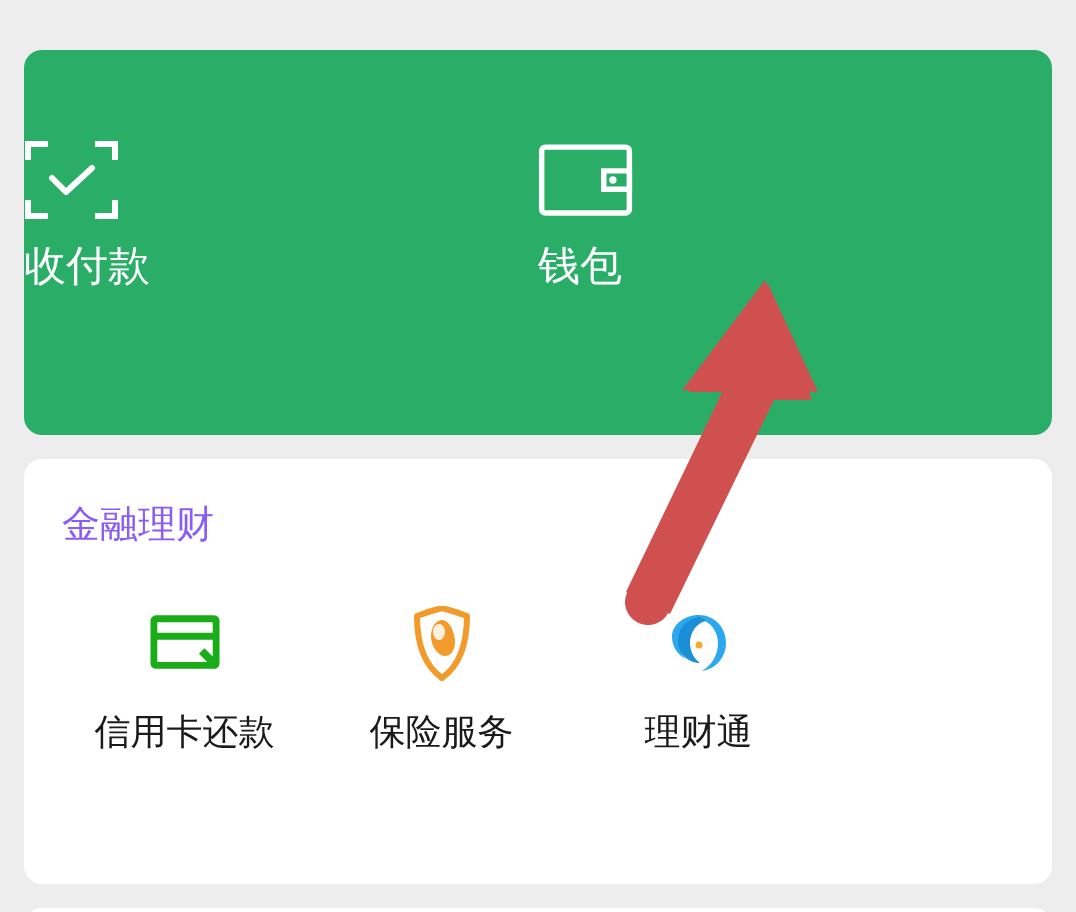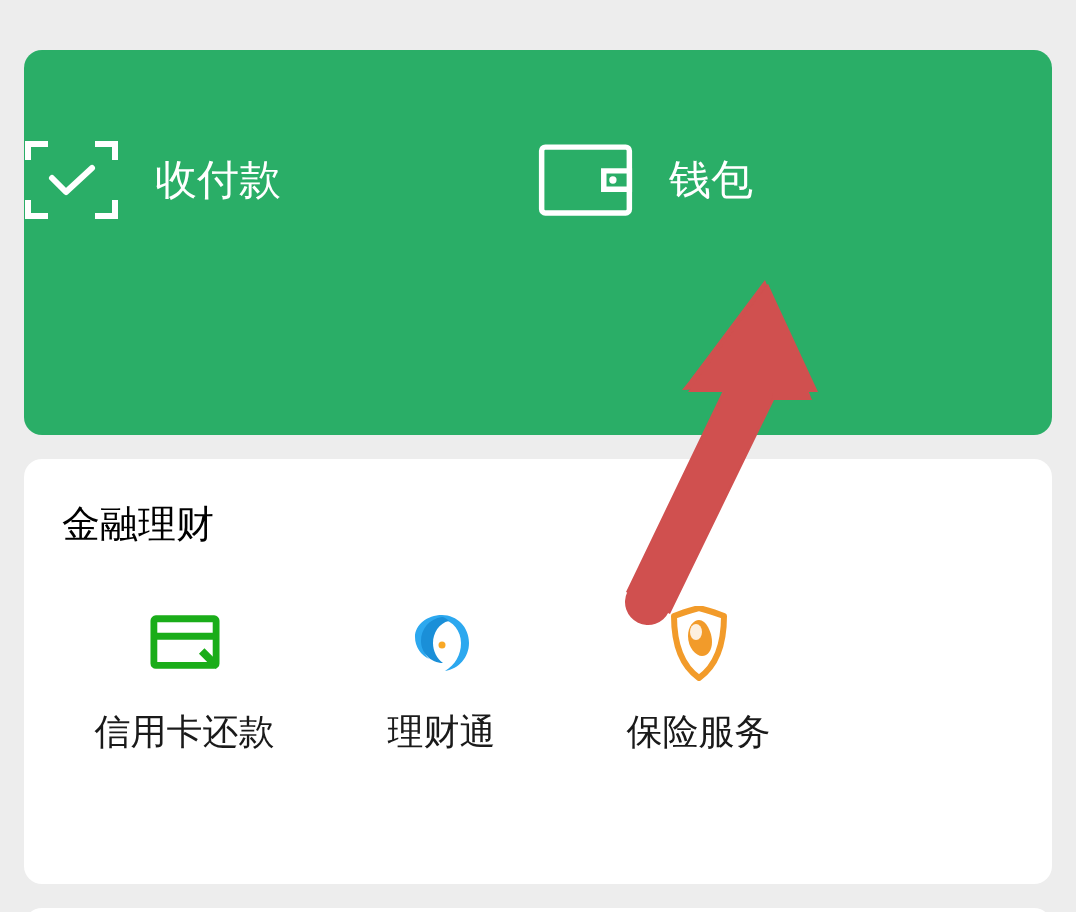--- a/index.html
+++ b/index.html
@@ -20,23 +20,23 @@
       background: #2aae67;
       border-radius: 18px;
       height: 385px;
       display: flex;
       align-items: flex-start;
       padding-top: 90px;
     }
     .top-item {
       flex: 1;
       display: flex;
-      flex-direction: row;
-      align-items: center;
-      gap: 36px;
+      flex-direction: column;
+      align-items: flex-start;
+      gap: 18px;
       cursor: pointer;
     }
     .top-item-icon {
       width: 95px;
       height: 80px;
       display: flex;
       align-items: center;
       justify-content: center;
     }
     .top-item-label {
@@ -45,21 +45,21 @@
       font-weight: 400;
     }
     .section-card {
       background: #fff;
       border-radius: 18px;
       margin-top: 24px;
       padding: 40px 38px 60px 38px;
       height: 425px;
     }
     .section-title {
-      color: #000000;
+      color: #8b5cf6;
       font-size: 38px;
       margin-bottom: 60px;
     }
     .services-row {
       display: flex;
       gap: 12px;
     }
     .service-item {
       display: flex;
       flex-direction: column;
@@ -140,38 +140,38 @@
           </g>
           <path d="M56 40 L68 52 L68 56 L52 40 Z" fill="#1aad19"></path>
           <path d="M56 40 L64 48" stroke="#1aad19" stroke-width="8" stroke-linecap="square"></path>
         </svg>
       </div>
       <div class="service-label">信用卡还款</div>
     </div>
 
     <div class="service-item">
       <div class="service-icon">
+        <svg width="70" height="76" viewBox="0 0 70 76">
+          <path d="M35 2 C50 6 60 10 60 10 C60 40 52 60 35 72 C18 60 10 40 10 10 C10 10 20 6 35 2 Z" fill="none" stroke="#f29b2a" stroke-width="6" stroke-linejoin="round"></path>
+          <path d="M35 14 C30 14 24 20 24 30 C24 42 32 50 38 50 C44 50 48 44 48 36 C48 26 42 14 35 14 Z" fill="#f29b2a"></path>
+          <ellipse cx="32" cy="26" rx="6" ry="8" fill="#fff" opacity="0.85"></ellipse>
+        </svg>
+      </div>
+      <div class="service-label">保险服务</div>
+    </div>
+
+    <div class="service-item">
+      <div class="service-icon">
         <svg width="70" height="70" viewBox="0 0 70 70">
           <path d="M35 6 C50 6 62 18 62 34 C62 48 52 60 38 62 C48 56 54 46 54 34 C54 22 46 12 35 10 C24 12 16 22 16 34 C16 40 18 46 22 50 C14 46 8 38 8 28 C8 16 20 6 35 6 Z" fill="#2ca8ef"></path>
           <path d="M35 8 C22 10 14 20 14 32 C14 44 24 54 36 54 C30 50 26 42 26 34 C26 24 32 14 42 12 C40 10 37 8 35 8 Z" fill="#1a8fd8"></path>
           <circle cx="35" cy="36" r="3.5" fill="#f9a825"></circle>
         </svg>
       </div>
       <div class="service-label">理财通</div>
-    </div>
-
-    <div class="service-item">
-      <div class="service-icon">
-        <svg width="70" height="76" viewBox="0 0 70 76">
-          <path d="M35 2 C50 6 60 10 60 10 C60 40 52 60 35 72 C18 60 10 40 10 10 C10 10 20 6 35 2 Z" fill="none" stroke="#f29b2a" stroke-width="6" stroke-linejoin="round"></path>
-          <path d="M35 14 C30 14 24 20 24 30 C24 42 32 50 38 50 C44 50 48 44 48 36 C48 26 42 14 35 14 Z" fill="#f29b2a"></path>
-          <ellipse cx="32" cy="26" rx="6" ry="8" fill="#fff" opacity="0.85"></ellipse>
-        </svg>
-      </div>
-      <div class="service-label">保险服务</div>
     </div>
 
   </div>
 </div>
 
 <div class="bottom-card"></div>
 
 <svg class="annotation-arrow" style="left:560px; top:280px;" width="280" height="380" viewBox="0 0 280 380">
   <g fill="#d0504f">
     <polygon points="205,0 130,100 168,100 66,312 110,334 214,120 252,120"></polygon>

